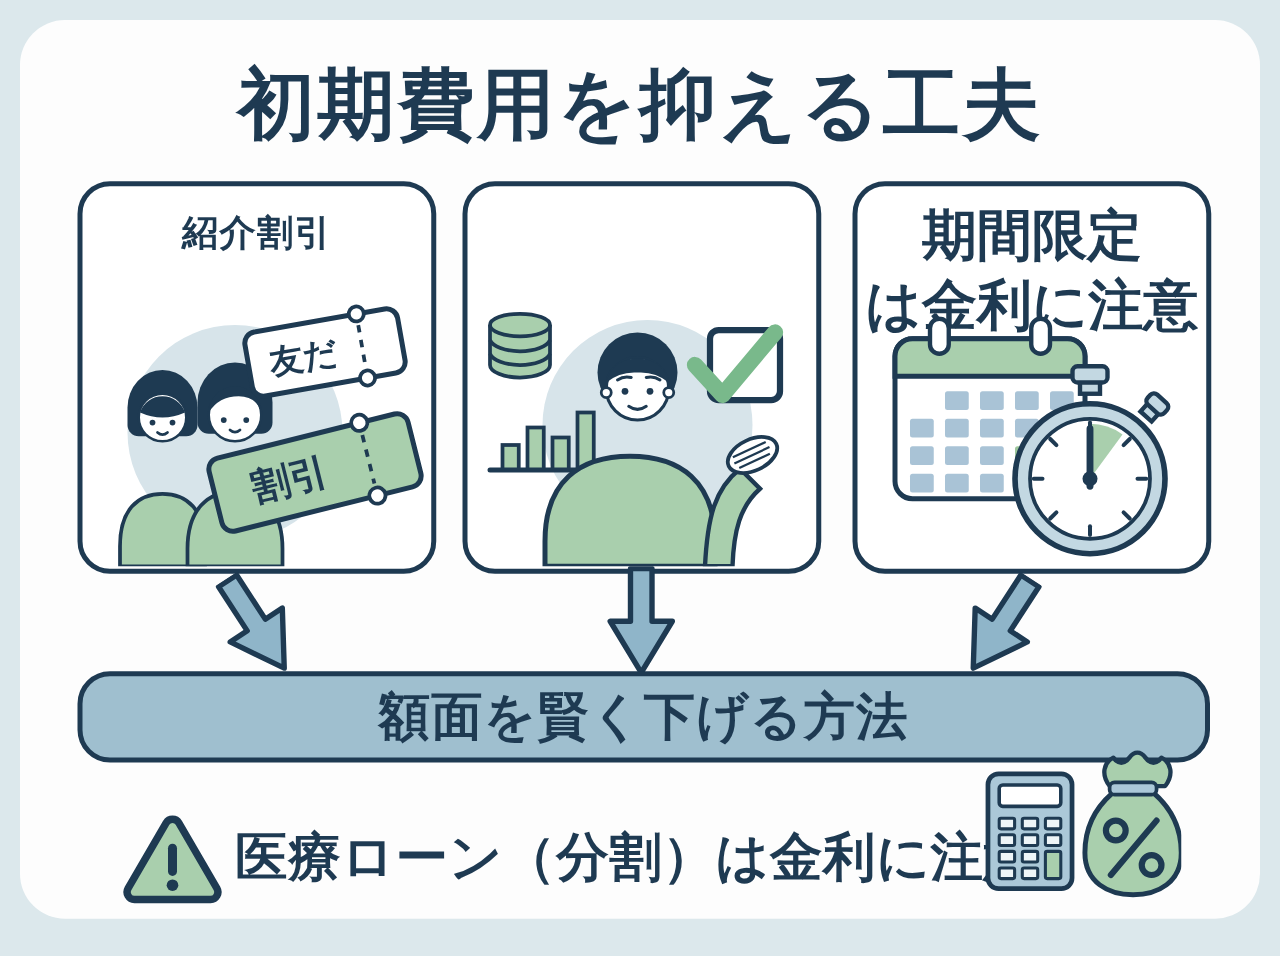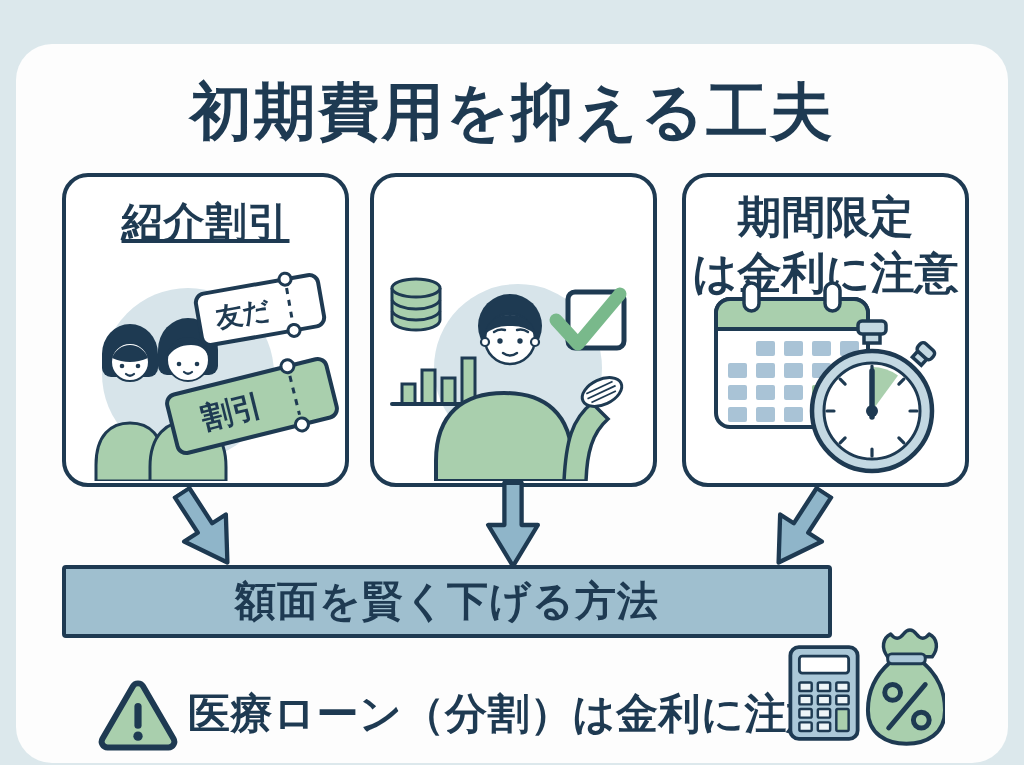--- a/index.html
+++ b/index.html
@@ -4,36 +4,36 @@
 <style>
   :root{
     --bg:#dce8ec; --panel:#fdfdfd; --navy:#1e3a52; --green:#a9cfad;
     --green-dark:#9cc69c; --check-green:#79b98b; --circle-blue:#d7e4ea;
     --arrow-blue:#8fb5c9; --banner-blue:#9fbfcf; --cell-blue:#a9c3d6;
     --watch-blue:#c3d8e2; --calc-blue:#abc8d8; --btn-light:#eef5f8;
   }
   *{margin:0;padding:0;box-sizing:border-box;}
   body{font-family:"Liberation Sans","DejaVu Sans",sans-serif;}
   .canvas{position:relative;width:1024px;height:765px;background:var(--bg);overflow:hidden;}
-  .panel{position:absolute;left:16px;top:44px;width:992px;height:719px;background:var(--panel);border-radius:36px;}
+  .panel{position:absolute;left:16px;top:16px;width:992px;height:719px;background:var(--panel);border-radius:36px;}
   .title{position:absolute;top:26px;left:0;width:100%;text-align:center;font-size:62px;font-weight:bold;color:var(--navy);letter-spacing:2px;}
   .card{position:absolute;top:129px;width:287px;height:314px;background:#fff;border:4.5px solid var(--navy);border-radius:26px;}
   .card1{left:46px;} .card2{left:354px;} .card3{left:666px;}
-  .card-label{margin-top:18px;text-align:center;font-size:41px;font-weight:bold;color:var(--navy);letter-spacing:1px;text-decoration:underline;}
+  .card-label{margin-top:18px;text-align:center;font-size:29px;font-weight:bold;color:var(--navy);letter-spacing:1px;}
   .card-label-2line{margin-top:12px;text-align:center;font-size:44px;line-height:1.28;font-weight:bold;color:var(--navy);}
   .illus{position:absolute;left:4px;right:4px;bottom:2px;height:225px;}
   .illus3{position:absolute;left:4px;right:4px;bottom:2px;height:200px;}
   .illus svg,.illus3 svg{width:100%;height:100%;display:block;}
   .arrow{position:absolute;width:62px;height:88px;}
   .arrow svg{width:100%;height:100%;display:block;}
   .arrow-left{left:158px;top:440px;transform:rotate(-33deg);}
   .arrow-center{left:466px;top:437px;}
   .arrow-right{left:754px;top:440px;transform:rotate(33deg);}
-  .banner{position:absolute;left:46px;top:521px;width:770px;height:73px;background:var(--banner-blue);
-    border:4.5px solid var(--navy);border-radius:4px;display:flex;align-items:center;justify-content:center;z-index:1;}
+  .banner{position:absolute;left:46px;top:521px;width:906px;height:73px;background:var(--banner-blue);
+    border:4.5px solid var(--navy);border-radius:26px;display:flex;align-items:center;justify-content:center;z-index:1;}
   .banner-label{font-size:41px;font-weight:bold;color:var(--navy);letter-spacing:1px;}
   .warning-triangle{position:absolute;left:78px;top:630px;width:88px;height:82px;}
   .caution-label{position:absolute;left:172px;top:630px;height:80px;display:flex;align-items:center;
     font-size:42px;font-weight:bold;color:var(--navy);letter-spacing:0.5px;}
   .calculator{position:absolute;left:772px;top:599px;width:72px;height:100px;z-index:2;}
   .money-bag{position:absolute;left:846px;top:577px;width:83px;height:127px;z-index:3;}
   .warning-triangle svg,.calculator svg,.money-bag svg{width:100%;height:100%;display:block;}
   
   .fn{fill:var(--navy);} .fw{fill:#fff;} .fg{fill:var(--green);} .fgd{fill:var(--green-dark);}
   .fcb{fill:var(--circle-blue);} .fab{fill:var(--arrow-blue);} .fcell{fill:var(--cell-blue);}

